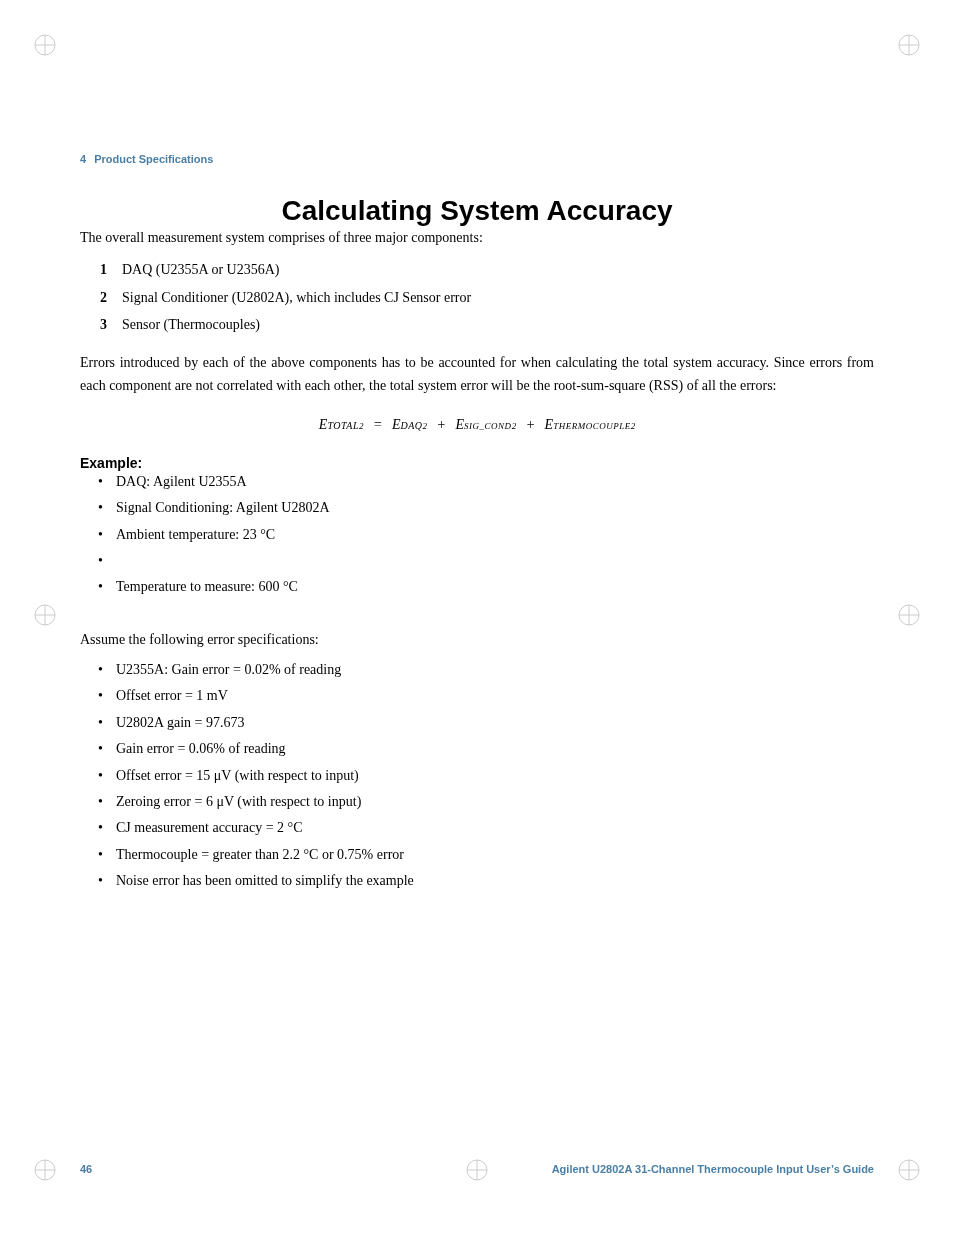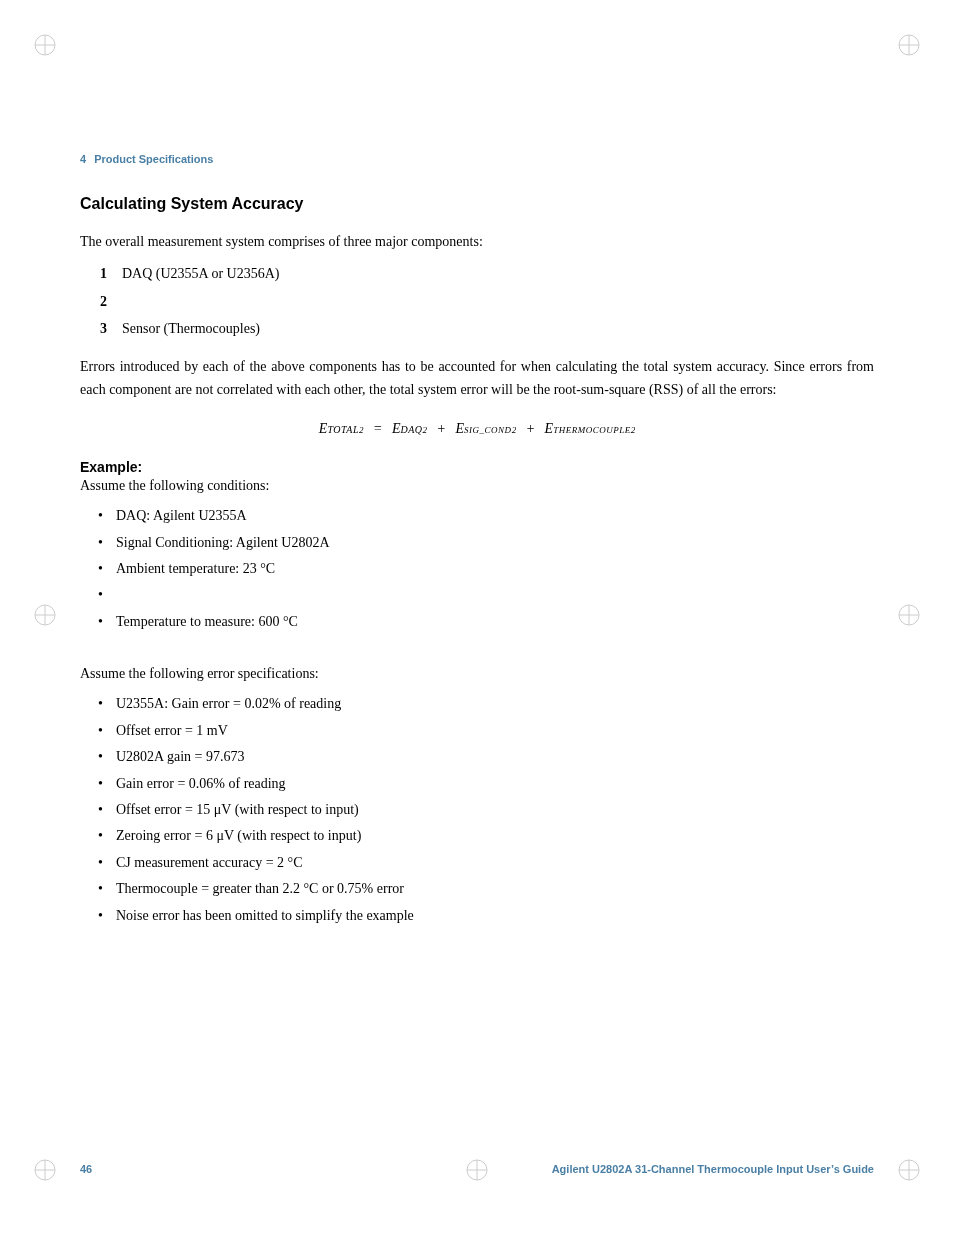--- a/index.html
+++ b/index.html
@@ -75,24 +75,24 @@
     
     .content {
       position: absolute;
       top: 195px;
       left: 80px;
       right: 80px;
     }
 
     .section-title {
       font-family: Arial, Helvetica, sans-serif;
-      font-size: 16px;
+      font-size: 28px;
       font-weight: bold;
       color: #000;
-      margin-bottom: 18px;
+      text-align: center;
     }
 
     .intro-text {
       font-size: 14px;
       line-height: 1.6;
       text-align: justify;
       margin-bottom: 10px;
     }
 
     .numbered-list {
@@ -268,20 +268,21 @@
 
     <p class="intro-text">The overall measurement system comprises of three major components:</p>
 
     <ul class="numbered-list">
       <li>
         <span class="list-num">1</span>
         <span>DAQ (U2355A or U2356A)</span>
       </li>
       <li>
         <span class="list-num">2</span>
+        <span>Signal Conditioner (U2802A), which includes CJ Sensor error</span>
       </li>
       <li>
         <span class="list-num">3</span>
         <span>Sensor (Thermocouples)</span>
       </li>
     </ul>
 
     <p class="error-paragraph">Errors introduced by each of the above components has to be accounted for when calculating the total system accuracy. Since errors from each component are not correlated with each other, the total system error will be the root-sum-square (RSS) of all the errors:</p>
 
     <div class="formula-container">
@@ -299,21 +300,20 @@
         </span>
         <span>&nbsp;+&nbsp;</span>
         <span class="formula-term">
           E<sub style="font-size:9px;font-variant:small-caps;letter-spacing:0.5px;">THERMOCOUPLE</sub><sup style="font-size:9px;">2</sup>
         </span>
       </span>
     </div>
 
     <p class="example-label">Example:</p>
 
-    <p class="assume-text">Assume the following conditions:</p>
 
     <ul class="bullet-list">
       <li>
         <span class="bullet-dot">•</span>
         <span>DAQ: Agilent U2355A</span>
       </li>
       <li>
         <span class="bullet-dot">•</span>
         <span>Signal Conditioning: Agilent U2802A</span>
       </li>

